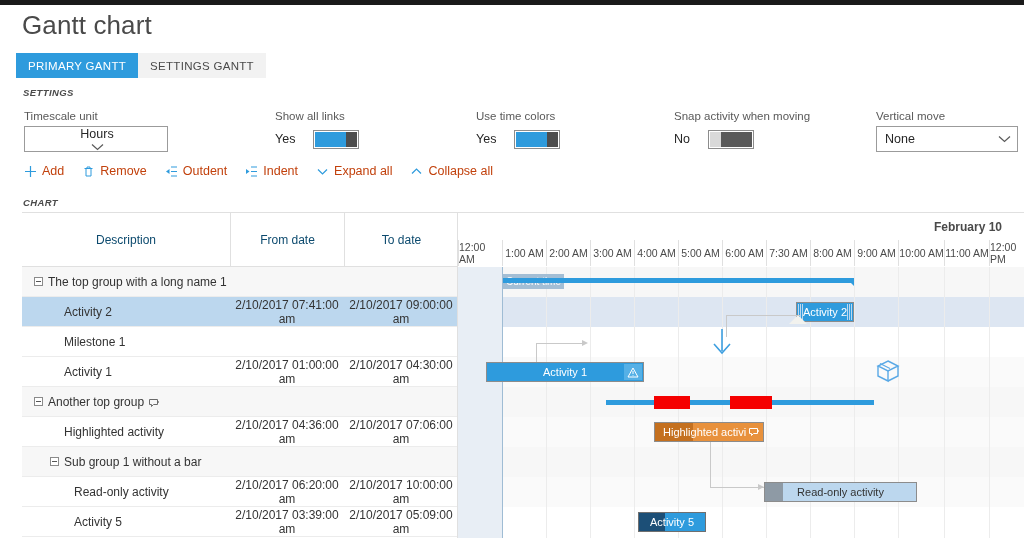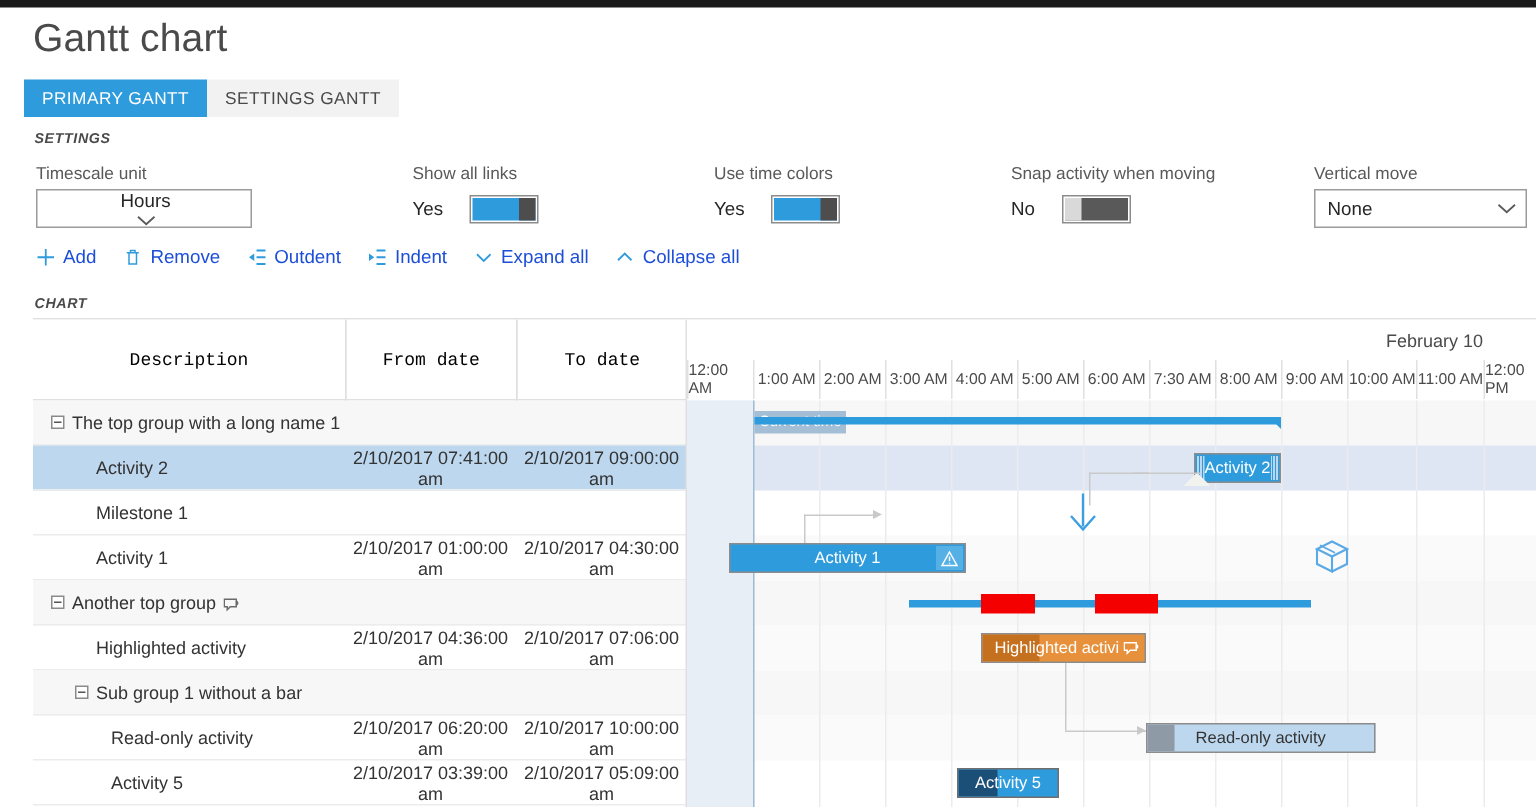--- a/index.html
+++ b/index.html
@@ -58,36 +58,36 @@
   .switch .knob { position:absolute; top:1px; bottom:1px; width:11px; }
   .switch.on  .fill { background:#2e9bdd; }
   .switch.on  .knob { right:1px; background:#4d4d4d; }
   .switch.off .fill { background:#595959; }
   .switch.off .knob { left:1px; background:#d9d9d9; }
 
   
   .toolbar { position:absolute; left:24px; top:164px; display:flex; align-items:center; gap:18px; }
   .tb-item {
     display:flex; align-items:center; gap:5px;
-    font-size:12.5px; color:#1d4ed8; cursor:pointer; white-space:nowrap;
+    font-size:12.5px; color:#c2410c; cursor:pointer; white-space:nowrap;
   }
   .tb-ico { width:13px; height:13px; flex:0 0 auto; display:block; }
 
   
   .chart-frame {
     position:absolute; left:22px; top:212px; width:1002px; height:326px;
     border-top:1px solid #e0e0e0; overflow:hidden;
   }
   .left-pane { position:absolute; left:0; top:0; width:436px; height:326px; background:#fff; }
   .right-pane { position:absolute; left:436px; top:0; width:566px; height:326px; background:#fff; }
 
   .grid-head { position:absolute; left:0; top:0; height:54px; width:100%; }
   .gh-cell {
     position:absolute; top:0; height:54px; display:flex; align-items:center; justify-content:center;
-    font-size:12px; color:#000000; border-left:1px solid #e0e0e0;font-family:Liberation Mono, monospace;
+    font-size:12px; color:#0c4a6e; border-left:1px solid #e0e0e0;
   }
   .gh-cell.first { border-left:none; }
   .grid-head-rule { position:absolute; left:0; top:53px; width:100%; height:1px; background:#e0e0e0; }
 
   .row {
     position:absolute; left:0; width:100%; height:30px;
     border-bottom:1px solid #ececec; display:flex; align-items:center;
   }
   .row.group { background:#f7f7f7; }
   .row.selected { background:#bcd7ee; }
@@ -384,21 +384,21 @@
       </div>
 
       <div class="col-sep" style="left:208px; height:54px;"></div>
       <div class="col-sep" style="left:322px; height:54px;"></div>
       <div class="col-sep" style="left:435px; height:326px;"></div>
     </div>
 
     <div class="right-pane">
 
       <div class="tl-top">
-        <div class="tl-top-label" style="left:466px;">February 10</div>
+        <div class="tl-top-label" style="left:476px;font-weight:bold;">February 10</div>
       </div>
 
       <div class="tl-hours">
         <div class="tl-hr" style="left:0px;   width:44px;">12:00 AM</div>
         <div class="tl-hr" style="left:44px;  width:44px;">1:00 AM</div>
         <div class="tl-hr" style="left:88px;  width:44px;">2:00 AM</div>
         <div class="tl-hr" style="left:132px; width:44px;">3:00 AM</div>
         <div class="tl-hr" style="left:176px; width:44px;">4:00 AM</div>
         <div class="tl-hr" style="left:220px; width:44px;">5:00 AM</div>
         <div class="tl-hr" style="left:264px; width:44px;">6:00 AM</div>

